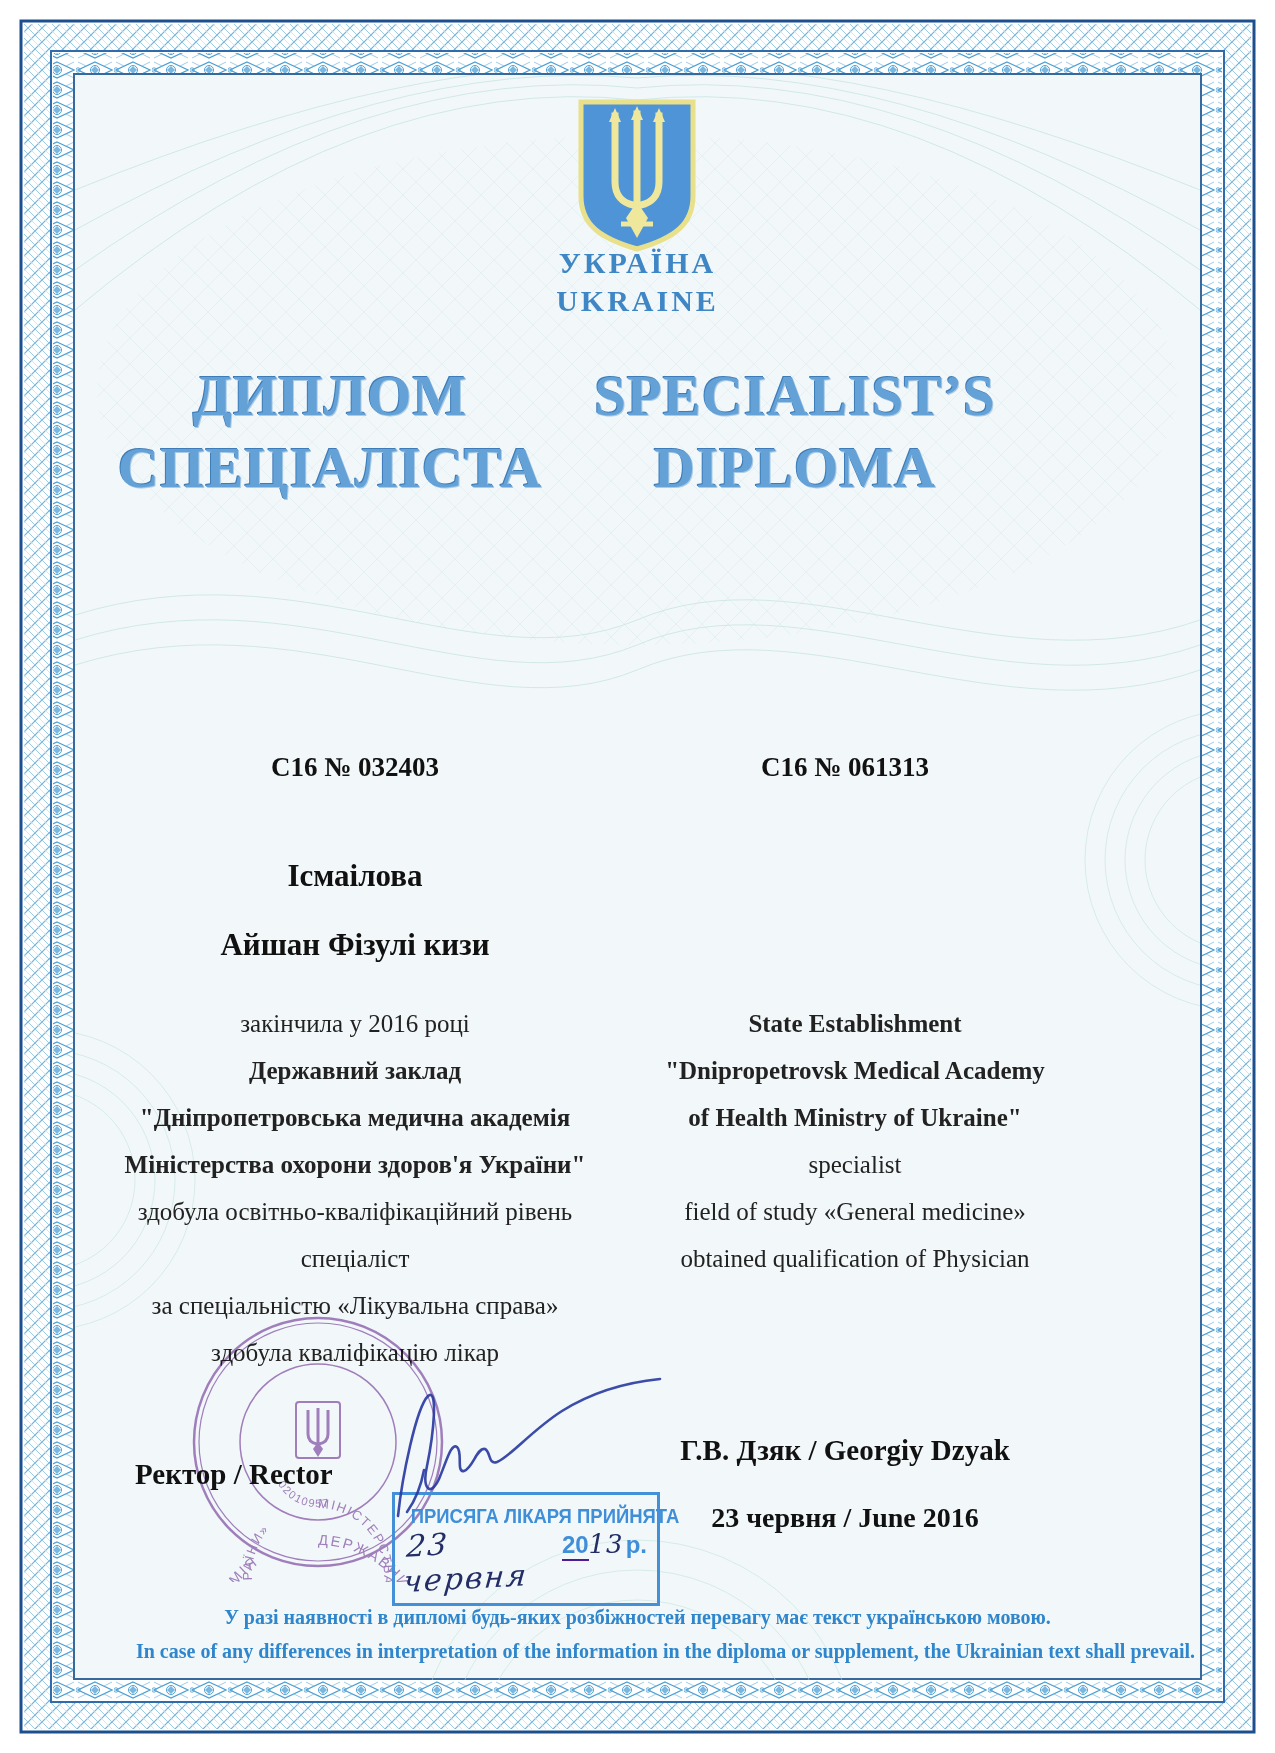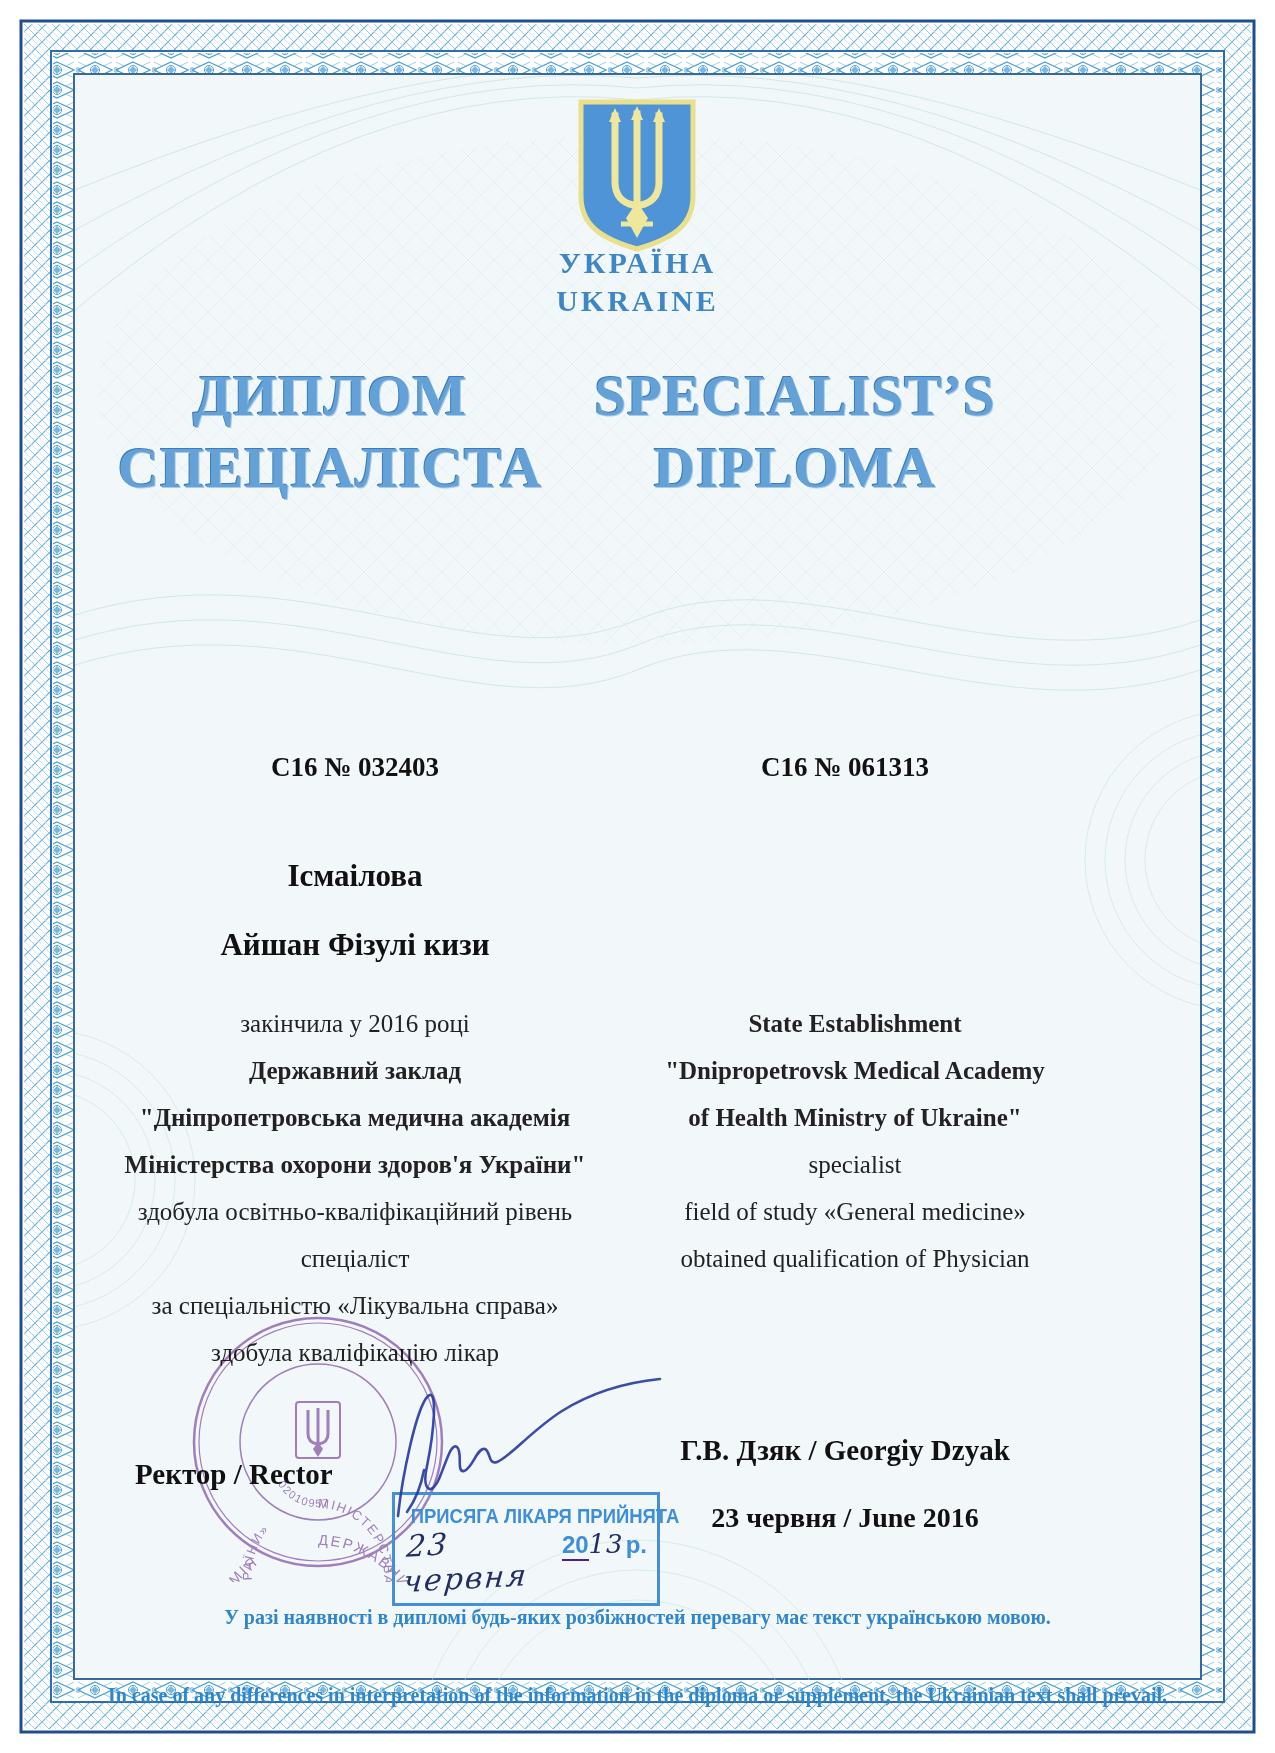--- a/index.html
+++ b/index.html
@@ -213,15 +213,15 @@
       <path d="M398,1516 C402,1478 416,1408 428,1396 C438,1387 434,1432 427,1466
                C422,1488 430,1498 439,1479 C447,1460 451,1443 457,1447
                C463,1452 456,1473 464,1471 C473,1468 477,1447 485,1449
                C491,1452 488,1465 497,1462 C510,1457 532,1430 562,1411
                C602,1386 640,1381 660,1379"></path>
       <path d="M424,1470 C420,1492 412,1505 407,1512"></path>
     </g>
   </svg>
 
   <div class="footer-line" style="top:1606px;">У разі наявності в дипломі будь-яких розбіжностей перевагу має текст українською мовою.</div>
-  <div class="footer-line" style="top:1684px;">In case of any differences in interpretation of the information in the diploma or supplement, the Ukrainian text shall prevail.</div>
+  <div class="footer-line" style="top:1640px;padding-left:28px;">In case of any differences in interpretation of the information in the diploma or supplement, the Ukrainian text shall prevail.</div>
 
 </div>
 
 </body></html>

